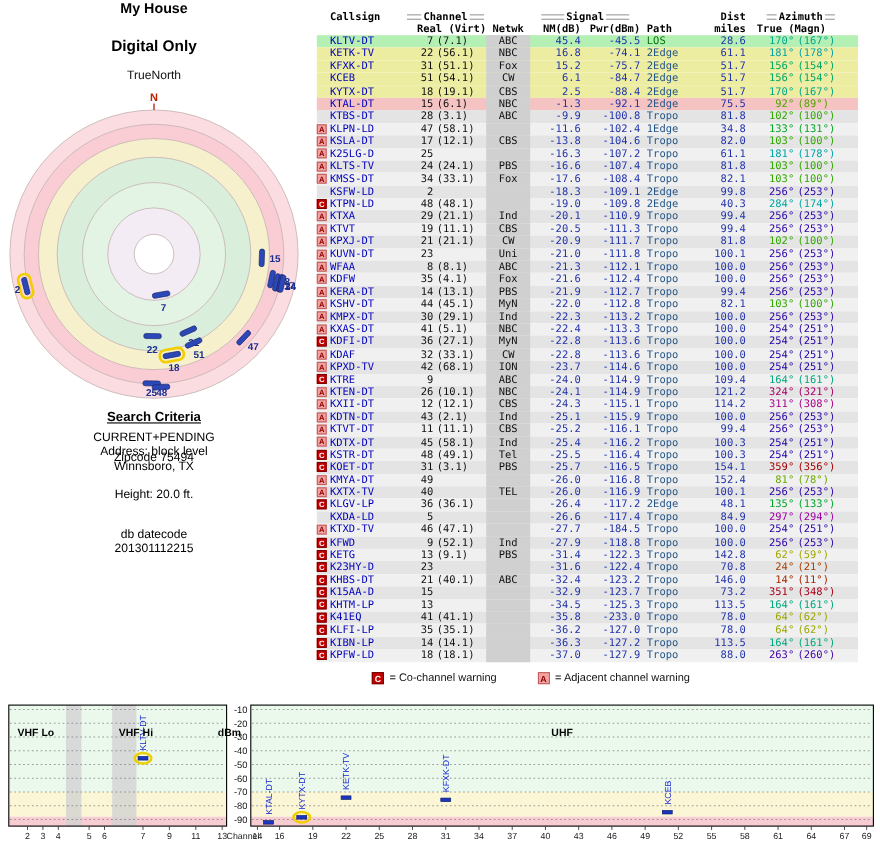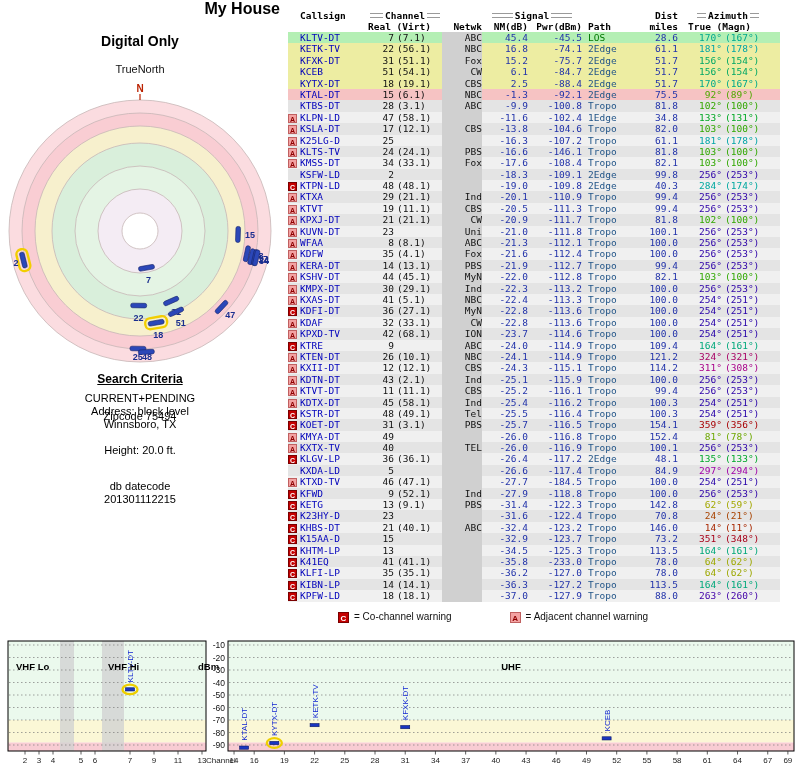--- a/index.html
+++ b/index.html
@@ -1,50 +1,50 @@
 <!DOCTYPE html>
 <html><head>
 <meta charset="utf-8">
 <style>
   *{margin:0;padding:0;box-sizing:border-box}
   body{font-family:"Liberation Sans",sans-serif;background:#fff}
   #page{position:relative;width:800px;height:768px;background:#fff;overflow:hidden}
   .abs{position:absolute}
-  .pagetitle{left:0;top:8;width:280px;text-align:right;font-size:16px;font-weight:bold;color:#000}
+  .pagetitle{left:0;top:8;width:280px;text-align:center;font-size:13px;font-weight:bold;color:#000}
   .pagesub{left:0;top:33px;width:280px;text-align:center;font-size:14px;font-weight:bold;color:#000}
   .compass{left:0;top:63px;width:280px;text-align:center;font-size:11px;color:#111}
   #radar{left:8px;top:80px}
   .sc-head{left:0;top:372px;width:280px;text-align:center;font-size:12px;font-weight:bold;text-decoration:underline;color:#000}
   .sc-line{left:0;width:280px;text-align:center;font-size:11px;color:#000;height:13.5px}
   .link{left:0;top:586px;width:280px;text-align:center;font-size:12px;color:#2222cc;text-decoration:underline;cursor:pointer}
   
   #tablewrap{position:absolute;left:288px;top:10px;width:492px;font-family:"DejaVu Sans Mono",monospace;font-size:9.5px;color:#111}
   .hrow{display:flex;align-items:center;height:11px;line-height:11px;white-space:nowrap;font-weight:bold;color:#000}
   .trow{display:flex;align-items:center;height:11.4px;line-height:11.4px;white-space:nowrap}
   .c{display:block;flex:none;overflow:visible}
   .w-warn{width:12px}.w-cs{width:68px}.w-re{width:26px;text-align:right}.w-vi{width:48px;padding-left:3px}
-  .w-nw{width:40px;text-align:right}.w-nm{width:46px;text-align:right}.w-pw{width:54px;text-align:right}
+  .w-nw{width:40px;text-align:center}.w-nm{width:46px;text-align:right}.w-pw{width:54px;text-align:right}
   .w-pa{width:50px;padding-left:6px}.w-di{width:46px;text-align:right}.w-tr{width:44px;text-align:right}.w-mg{width:56px;padding-left:3px}
   .w-chgrp{width:74px}.w-siggrp{width:100px}.w-azgrp{width:100px}
   .grp{display:flex;align-items:center;justify-content:center;gap:2px}
   .hbar{height:5px;border-top:1.6px solid #9a9a9a;border-bottom:1.6px solid #9a9a9a}
   .hb12{width:13px}.hb20{width:21px}.hb8{width:9px}
   .trow.green{background:#b4efb4}.trow.yellow{background:#ededa2}.trow.pink{background:#f6c3c3}
   .trow.ga{background:#e4e4e4}.trow.gb{background:#f0f0f0}
   .nwc{background:#d0d0d0;align-self:stretch}
   .cs{color:#0000bb}
   .num{color:#2233aa}
   .pa{color:#225588}.pa.los{color:#007700}
   .wb{display:inline-block;width:9px;height:9px;font-style:normal;font-weight:bold;font-size:7px;line-height:9px;text-align:center;vertical-align:middle;font-family:"Liberation Sans",sans-serif}
   .wb.C{background:#c40000;color:#fff;border:1px solid #7a0000}
   .wb.A{background:#f3a2a2;color:#8d0000;border:1px solid #c06060}
   
   #spectrum{left:0;top:610px}
   svg{font-family:"Liberation Sans",sans-serif}
-  #legend{position:absolute;left:338px;top:611px;display:flex;gap:58px;font-size:10px;align-items:center;color:#111}
+  #legend{position:absolute;left:338px;top:611px;display:flex;gap:37px;font-size:10px;align-items:center;color:#111}
   #legend .wb{width:11px;height:11px;line-height:11px;font-size:8px;margin-right:5px}
   .bandlabel{position:absolute;top:661px;font-size:9.5px;font-weight:bold;color:#000}
 </style>
 </head>
 <body>
 
 <div id="page">
 
   <div class="abs pagetitle">My House</div>
   <div class="abs pagesub">Digital Only</div>
@@ -147,21 +147,21 @@
       <span class="c w-di">Dist</span>
       <span class="c w-azgrp grp">
           <i class="hbar hb8"></i>
           <span>Azimuth</span>
           <i class="hbar hb8"></i>
         </span>
     </div>
     <div class="hrow">
       <span class="c w-warn"></span>
       <span class="c w-cs"></span>
-      <span class="c w-chgrp" style="text-align:left">Real (Virt)</span>
+      <span class="c w-chgrp" style="text-align:right">Real (Virt)</span>
       <span class="c w-nw">Netwk</span>
       <span class="c w-nm">NM(dB)</span>
       <span class="c w-pw">Pwr(dBm)</span>
       <span class="c w-pa">Path</span>
       <span class="c w-di">miles</span>
       <span class="c w-azgrp" style="padding-left:10px">True (Magn)</span>
     </div>
     <div>
         <div class="trow green">
           <span class="c w-warn"></span>
@@ -293,21 +293,21 @@
           <span class="c w-tr" style="color:hsl(181,100%,33%)">181°</span>
           <span class="c w-mg" style="color:hsl(181,100%,33%)">(178°)</span>
         </div>
         <div class="trow ga">
           <span class="c w-warn"><i class="wb A">A</i></span>
           <span class="c w-cs cs">KLTS-TV</span>
           <span class="c w-re">24</span>
           <span class="c w-vi">(24.1)</span>
           <span class="c w-nw nwc">PBS</span>
           <span class="c w-nm num">-16.6</span>
-          <span class="c w-pw num">-146.1</span>
+          <span class="c w-pw num">-107.4</span>
           <span class="c w-pa pa">Tropo</span>
           <span class="c w-di num">81.8</span>
           <span class="c w-tr" style="color:hsl(103,100%,33%)">103°</span>
           <span class="c w-mg" style="color:hsl(103,100%,33%)">(100°)</span>
         </div>
         <div class="trow gb">
           <span class="c w-warn"><i class="wb A">A</i></span>
           <span class="c w-cs cs">KMSS-DT</span>
           <span class="c w-re">34</span>
           <span class="c w-vi">(33.1)</span>

